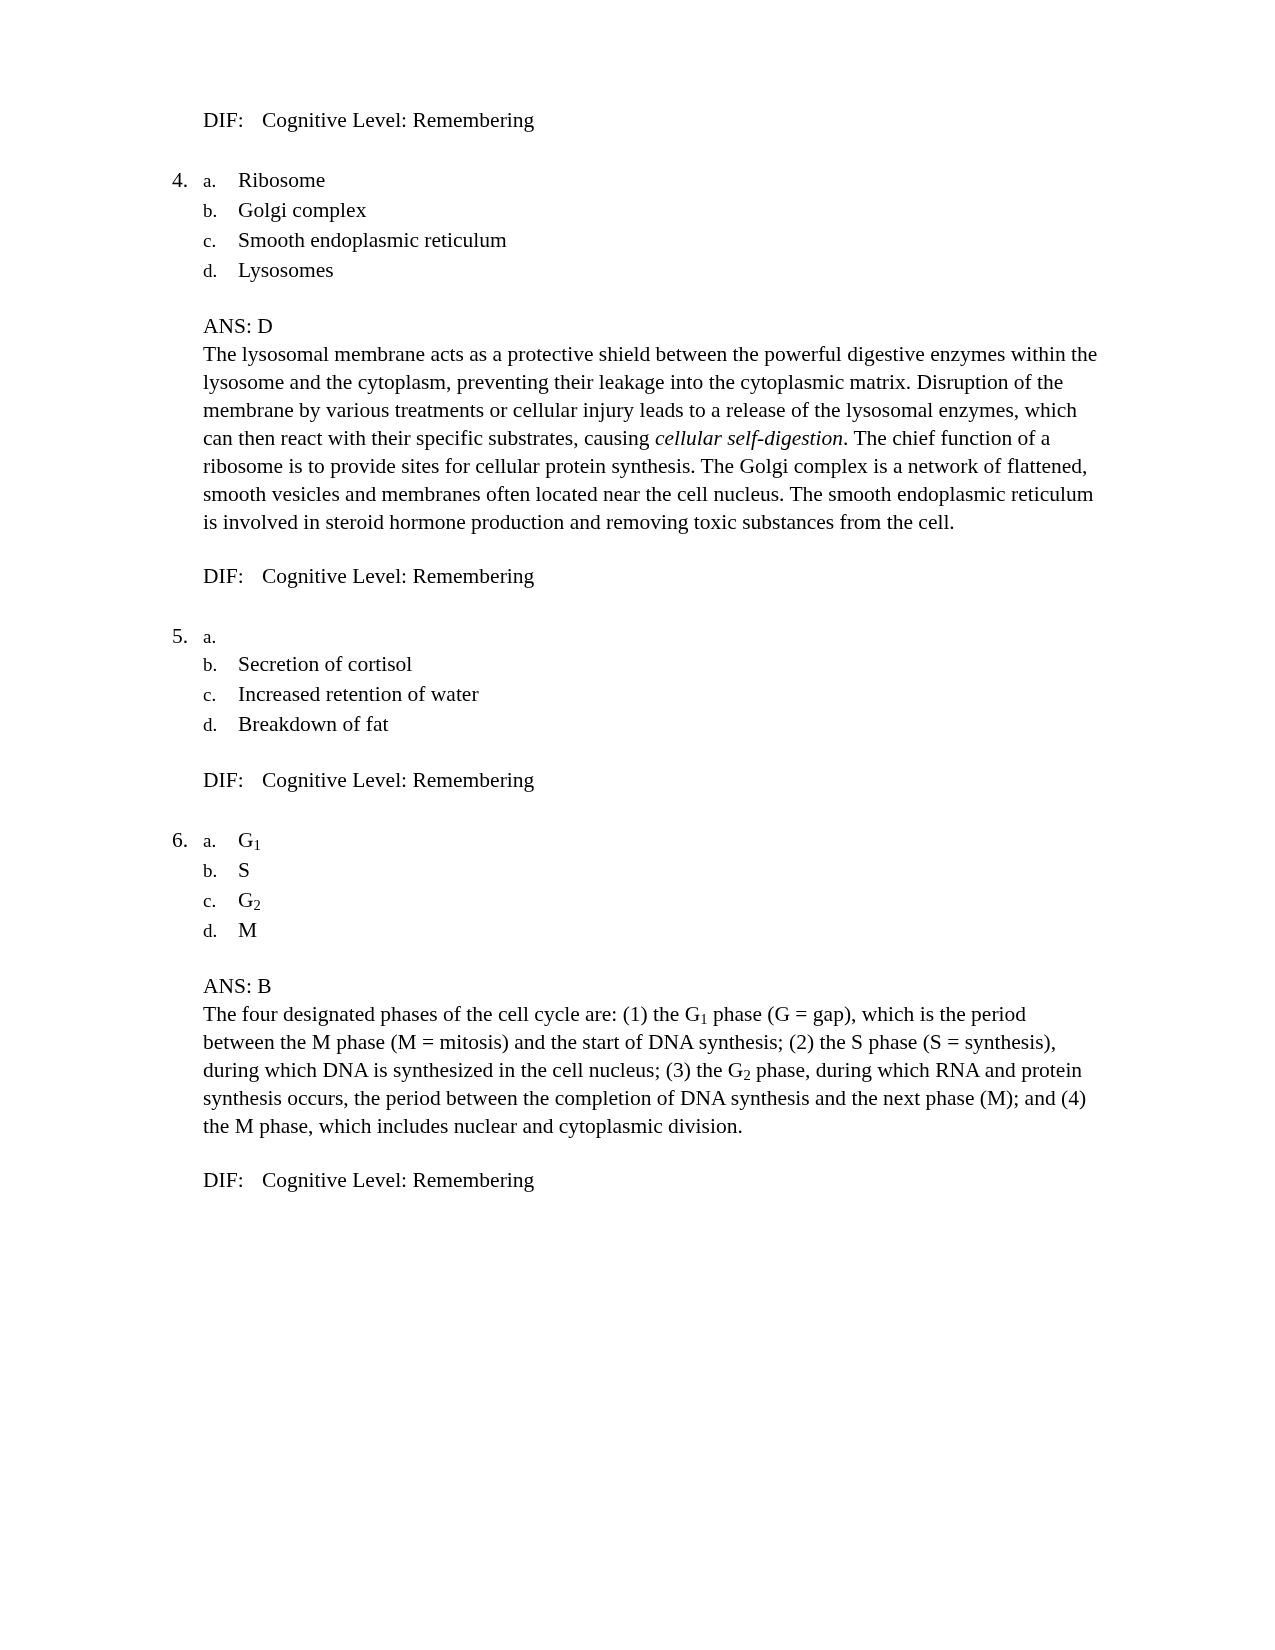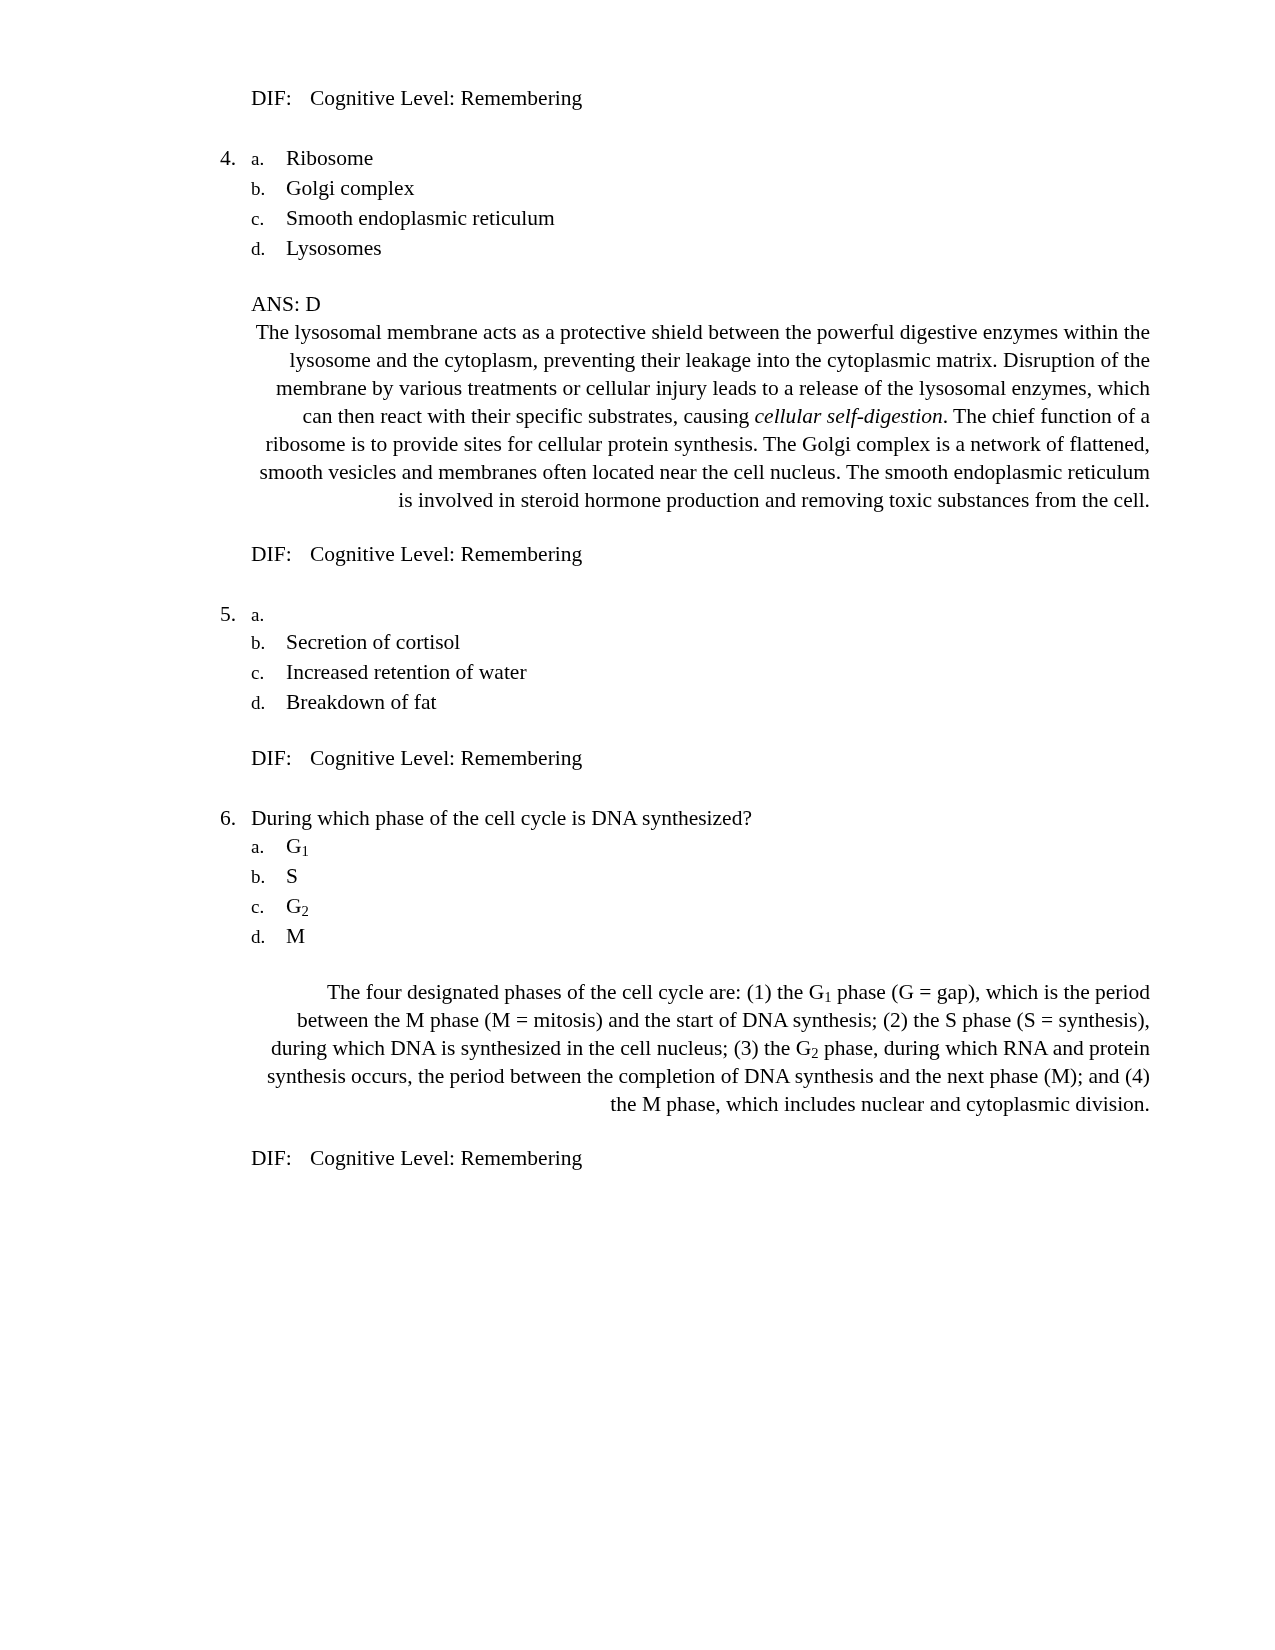--- a/index.html
+++ b/index.html
@@ -12,23 +12,22 @@
     width: 1275px;
     height: 1650px;
     background: #ffffff;
     font-family: "Liberation Serif", "DejaVu Serif", serif;
     color: #000000;
     overflow: hidden;
   }
   .content {
     position: absolute;
     left: 172px;
-    top: 84px;
+    top: 106px;
     width: 930px;
-    margin-left: 48px;
   }
 
   
   .line, .para, .opt-text, .qtext, .dif-label, .dif-value, .ans {
     font-size: 21.5px;
     line-height: 28px;
   }
 
   
   .dif {
@@ -88,21 +87,21 @@
   
   .answer-block {
     margin-left: 31px;
     margin-top: 26px;
   }
   .ans {
     margin: 0;
   }
   .para {
     margin: 0;
-    text-align: right;
+    text-align: left;
   }
 
   .gap-sm { height: 26px; }
   .gap-lg { height: 32px; }
 
   i { font-style: italic; }
   sub {
     font-size: 0.68em;
     vertical-align: -0.22em;
     line-height: 0;
@@ -180,21 +179,20 @@
     <div class="gap-sm"></div>
 
     <div class="dif">
       <span class="dif-label">DIF:</span><span class="dif-value">Cognitive Level: Remembering</span>
     </div>
 
     <div class="gap-lg"></div>
 
     <div class="question">
       <span class="qnum">6.</span>
-      <p class="qtext">During which phase of the cell cycle is DNA synthesized?</p>
       <ul class="options">
         <li>
           <span class="opt-letter">a.</span>
           <span class="opt-text"><span>G</span><sub>1</sub></span>
         </li>
         <li>
           <span class="opt-letter">b.</span>
           <span class="opt-text"><span>S</span><sub></sub></span>
         </li>
         <li>
@@ -202,20 +200,21 @@
           <span class="opt-text"><span>G</span><sub>2</sub></span>
         </li>
         <li>
           <span class="opt-letter">d.</span>
           <span class="opt-text"><span>M</span><sub></sub></span>
         </li>
       </ul>
     </div>
 
     <div class="answer-block">
+      <p class="ans">ANS: B</p>
       <p class="para"><span>The four designated phases of the cell cycle are: (1) the G</span><sub>1</sub><span> phase (G = gap), which is the period between the M phase (M = mitosis) and the start of DNA synthesis; (2) the S phase (S = synthesis), during which DNA is synthesized in the cell nucleus; (3) the G</span><sub>2</sub><span> phase, during which RNA and protein synthesis occurs, the period between the completion of DNA synthesis and the next phase (M); and (4) the M phase, which includes nuclear and cytoplasmic division.</span></p>
     </div>
 
     <div class="gap-sm"></div>
 
     <div class="dif">
       <span class="dif-label">DIF:</span><span class="dif-value">Cognitive Level: Remembering</span>
     </div>
 
   </div>

